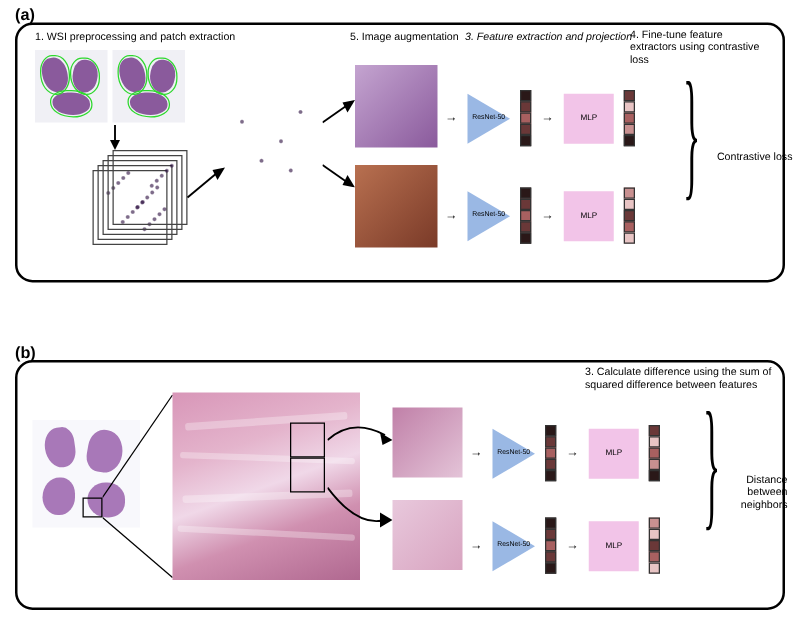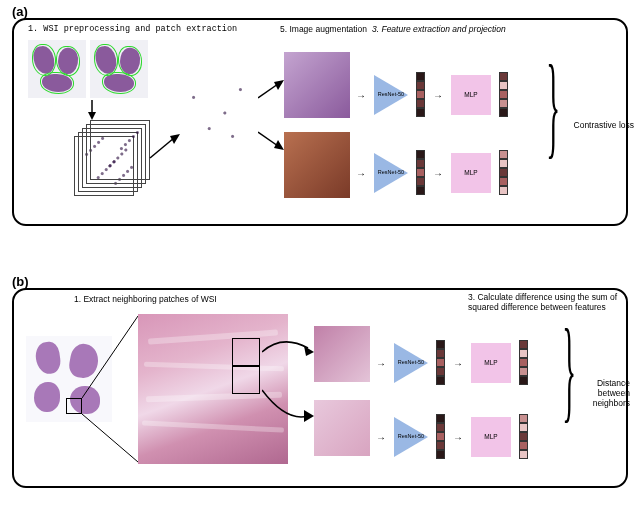--- a/index.html
+++ b/index.html
@@ -62,23 +62,24 @@
   .pb-row2 { left: 362px; top: 124px; }
   
   .mini-arrow { font-size: 10px; }
 </style>
 </head>
 <body>
 
 <div class="panel panel-a">
   <div class="panel-tag">(a)</div>
 
-  <div class="step-label" style="left:14px;font-family:Liberation Mono, monospace;">1. WSI preprocessing and patch extraction</div>
+  <div class="step-label" style="left:14px;">1. WSI preprocessing and patch extraction</div>
   <div class="step-label" style="left:266px;">5. Image augmentation</div>
   <div class="step-label" style="left:358px;font-style:italic;">3. Feature extraction and projection</div>
+  <div class="step-label" style="left:490px; top:2px; width:110px;">4. Fine-tune feature extractors using contrastive loss</div>
 
   <div class="wsi-pair">
     <div class="wsi-img">
       <div class="tissue" style="top:6px;left:6px;width:20px;height:28px;transform:rotate(-10deg);"></div>
       <div class="tissue" style="top:8px;left:30px;width:20px;height:26px;transform:rotate(12deg);"></div>
       <div class="tissue" style="top:34px;left:14px;width:30px;height:18px;"></div>
       <div class="anno" style="top:4px;left:4px;width:24px;height:32px;"></div>
       <div class="anno" style="top:6px;left:28px;width:24px;height:30px;"></div>
       <div class="anno" style="top:32px;left:12px;width:34px;height:22px;"></div>
     </div>
@@ -171,21 +172,20 @@
       </div>
   </div>
 
   <div class="brace" style="left:522px; top:50px;">}</div>
   <div class="out-label" style="left:550px; top:100px;">Contrastive loss</div>
 </div>
 
 <div class="panel panel-b">
   <div class="panel-tag">(b)</div>
 
-  <div class="step-label" style="left:60px;">1. Extract neighboring patches of WSI</div>
   <div class="step-label" style="left:454px; width:150px; top:2px;">3. Calculate difference using the sum of squared difference between features</div>
 
   <div class="wsi-b">
     <div class="lobe" style="top:6px;left:10px;width:24px;height:32px;border-radius:50% 40% 45% 55%;transform:rotate(-8deg);"></div>
     <div class="lobe" style="top:8px;left:44px;width:28px;height:34px;border-radius:45% 55% 50% 40%;transform:rotate(10deg);"></div>
     <div class="lobe" style="top:46px;left:8px;width:26px;height:30px;border-radius:55% 45% 50% 50%;"></div>
     <div class="lobe" style="top:50px;left:44px;width:30px;height:28px;border-radius:50% 50% 45% 55%;"></div>
     <div class="sel-box"></div>
   </div>
 

